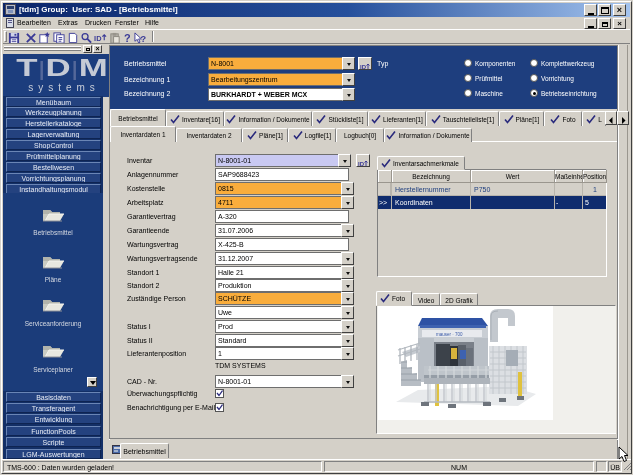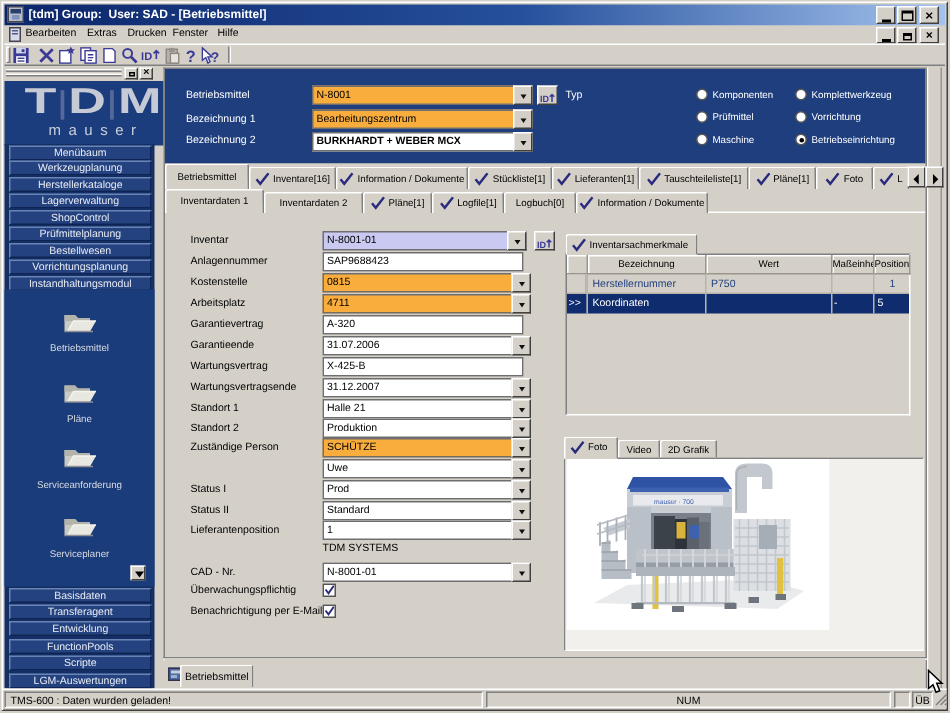--- a/index.html
+++ b/index.html
@@ -99,21 +99,21 @@
 <div class="abs" style="left:3px;top:43px;width:627px;height:2px;background:#D4D0C8;border-top:1px solid #808080;"></div>
 <div class="abs" style="left:2px;top:45px;width:101px;height:414px;background:#D4D0C8;">
 <div class="abs" style="left:2px;top:1px;width:77px;height:2px;border-top:1px solid #fff;border-bottom:1px solid #808080;"></div>
 <div class="abs" style="left:2px;top:4px;width:77px;height:2px;border-top:1px solid #fff;border-bottom:1px solid #808080;"></div>
 <div class="btn3d abs" style="left:81px;top:0px;width:9px;height:8px;">
       <div class="abs" style="left:2px;top:2px;width:4px;height:3px;border:1px solid #000;"></div>
     </div>
 <div class="btn3d abs" style="left:91px;top:0px;width:9px;height:8px;font-size:7px;font-weight:bold;text-align:center;line-height:6px;">×</div>
 <div class="abs" style="left:1px;top:9px;width:117px;height:43px;background:#1C3D7D;overflow:hidden;">
 <div class="abs" style="left:50%;top:2px;transform:translateX(-50%) scaleX(1.45);transform-origin:center;font-size:24px;font-weight:bold;color:#C5CAD5;white-space:nowrap;line-height:1;">T<span style="color:#54689A;font-weight:normal;font-size:21px;">|</span>D<span style="color:#54689A;font-weight:normal;font-size:21px;">|</span>M</div>
-<div class="abs" style="left:0;top:28px;width:100%;text-align:center;font-size:10px;color:#C9CFDA;letter-spacing:5px;text-indent:5px;">mauser</div>
+<div class="abs" style="left:0;top:28px;width:100%;text-align:center;font-size:10px;color:#C9CFDA;letter-spacing:5px;text-indent:5px;">systems</div>
 </div>
 <div class="abs" style="left:1px;top:51px;width:100px;height:363px;background:#132F66;"></div>
 <div class="sbtn" style="top:51.5px;">Menübaum</div>
 <div class="sbtn" style="top:62.4px;">Werkzeugplanung</div>
 <div class="sbtn" style="top:73.3px;">Herstellerkataloge</div>
 <div class="sbtn" style="top:84.2px;">Lagerverwaltung</div>
 <div class="sbtn" style="top:95.1px;">ShopControl</div>
 <div class="sbtn" style="top:106.0px;">Prüfmittelplanung</div>
 <div class="sbtn" style="top:116.9px;">Bestellwesen</div>
 <div class="sbtn" style="top:127.8px;">Vorrichtungsplanung</div>

